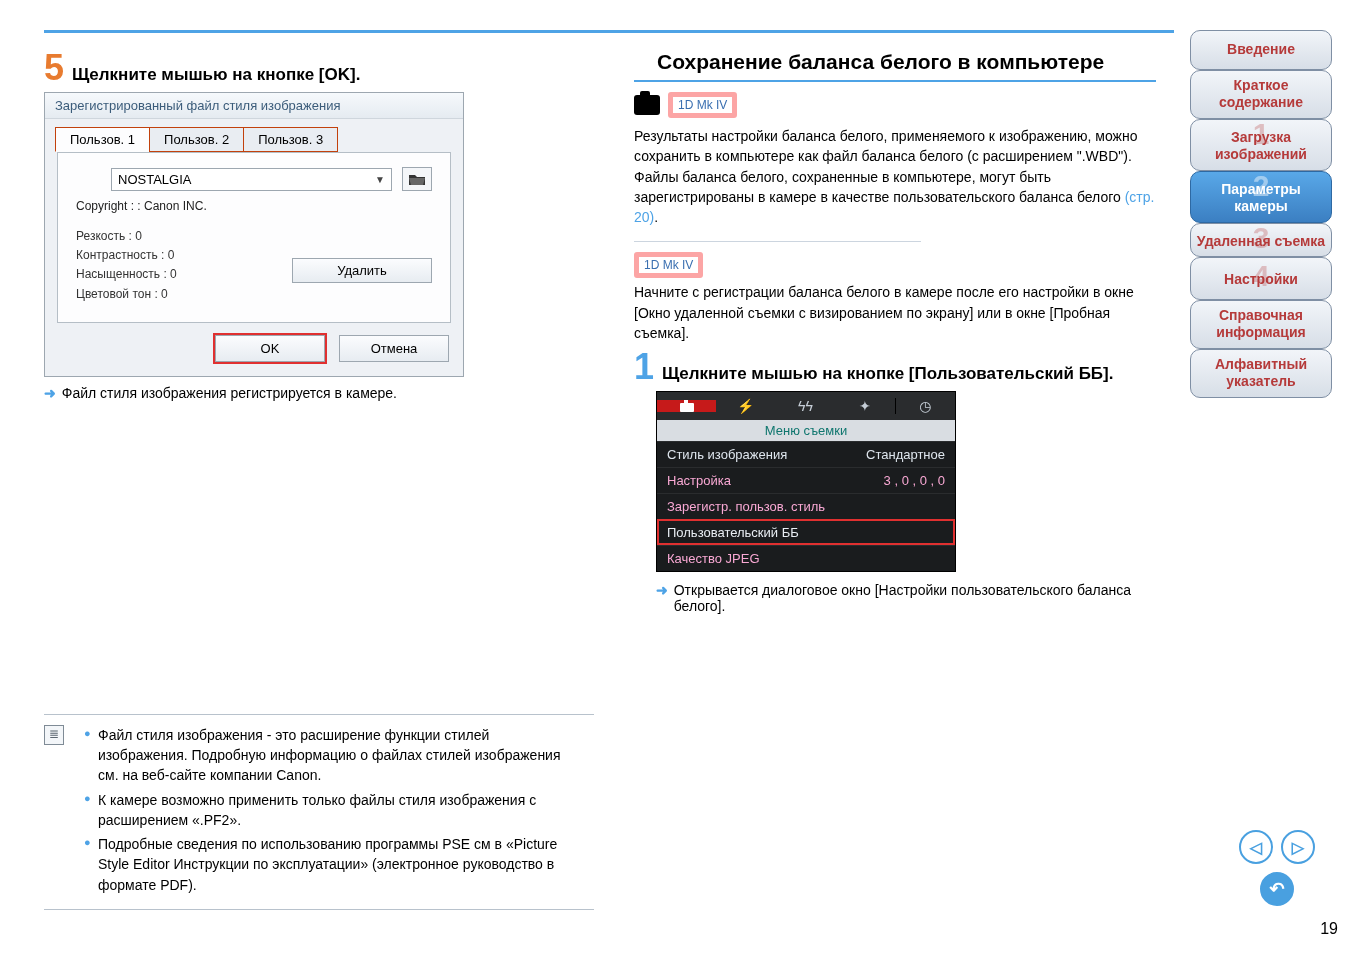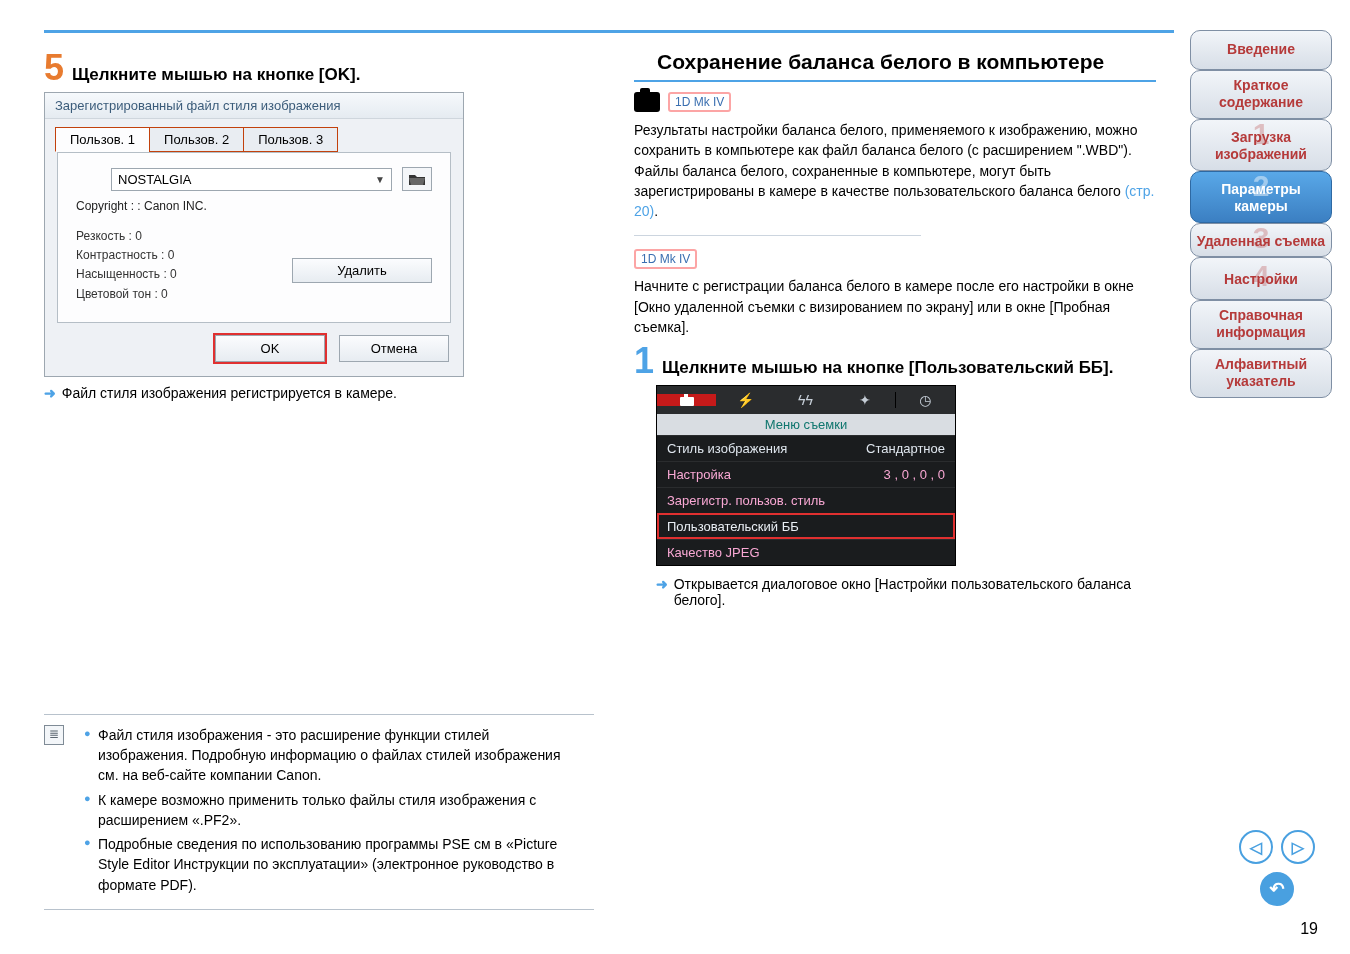--- a/index.html
+++ b/index.html
@@ -158,21 +158,21 @@
   }
   .h2-rule { height: 2px; background: #4ea3e6; margin-bottom: 10px; }
   .badge-row { display: flex; align-items: center; gap: 8px; margin-bottom: 8px; }
   .cam-icon {
     width: 26px; height: 20px; background: #000; border-radius: 3px; position: relative;
   }
   .cam-icon::before {
     content: ""; position: absolute; top: -4px; left: 6px; width: 10px; height: 5px; background: #000; border-radius: 2px 2px 0 0;
   }
   .badge {
-    border: 2px solid #fca5a5;
+    border: 5px solid #fca5a5;
     color: #3a6fb0;
     font-size: 12px;
     padding: 1px 5px;
     border-radius: 3px;
     background: #fff;
   }
   .body-text { font-size: 14px; line-height: 1.45; }
   .link { color: #4ea3e6; }
 
   .thin-rule { height:1px; background:#ccd5df; margin: 14px 0; width: 55%; }
@@ -278,21 +278,21 @@
   }
   .circ {
     width:34px; height:34px; border-radius:50%;
     border:2px solid #49a0e0;
     display:flex; align-items:center; justify-content:center;
     color:#49a0e0; font-size:16px; font-weight:bold;
     background:#fff;
   }
   .circ.ret { background:#49a0e0; color:#fff; font-size:18px;}
   .page-num {
-    position:absolute; right:32px; bottom:16px;
+    position:absolute; right:12px; bottom:16px;
     font-size:16px;
   }
 </style>
 </head>
 <body>
 
 <div class="page">
   <div class="top-rule"></div>
 
   <div class="cols">

